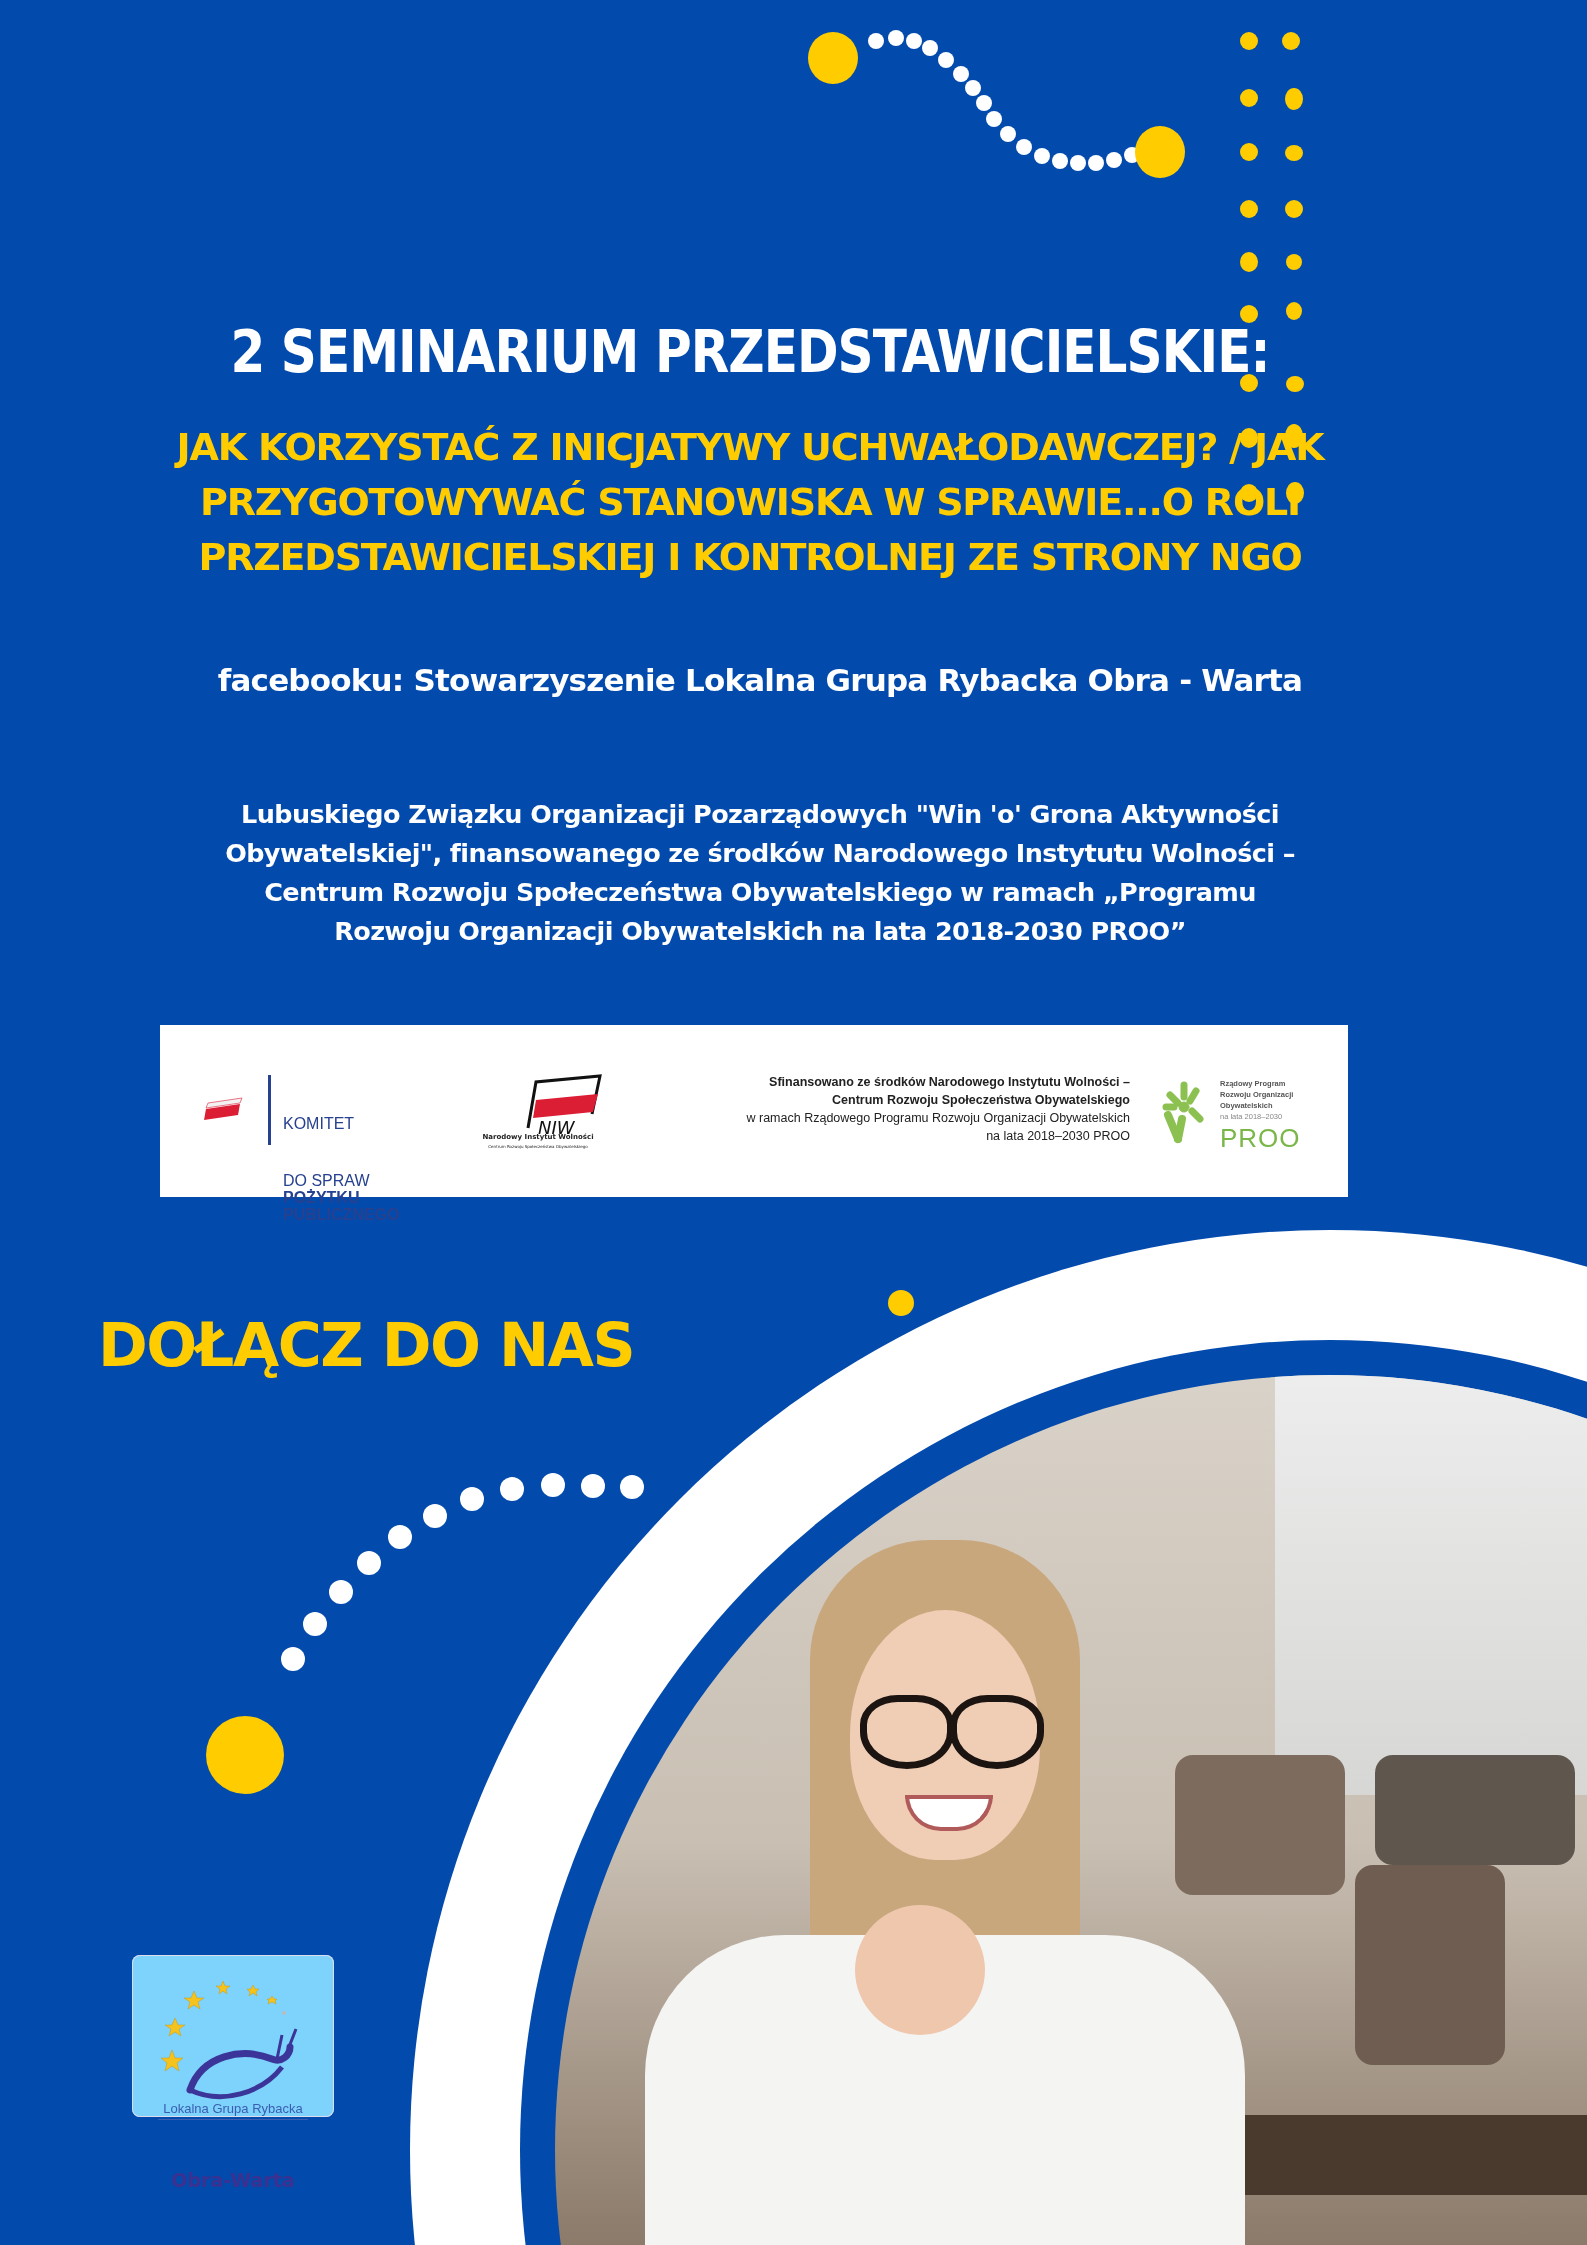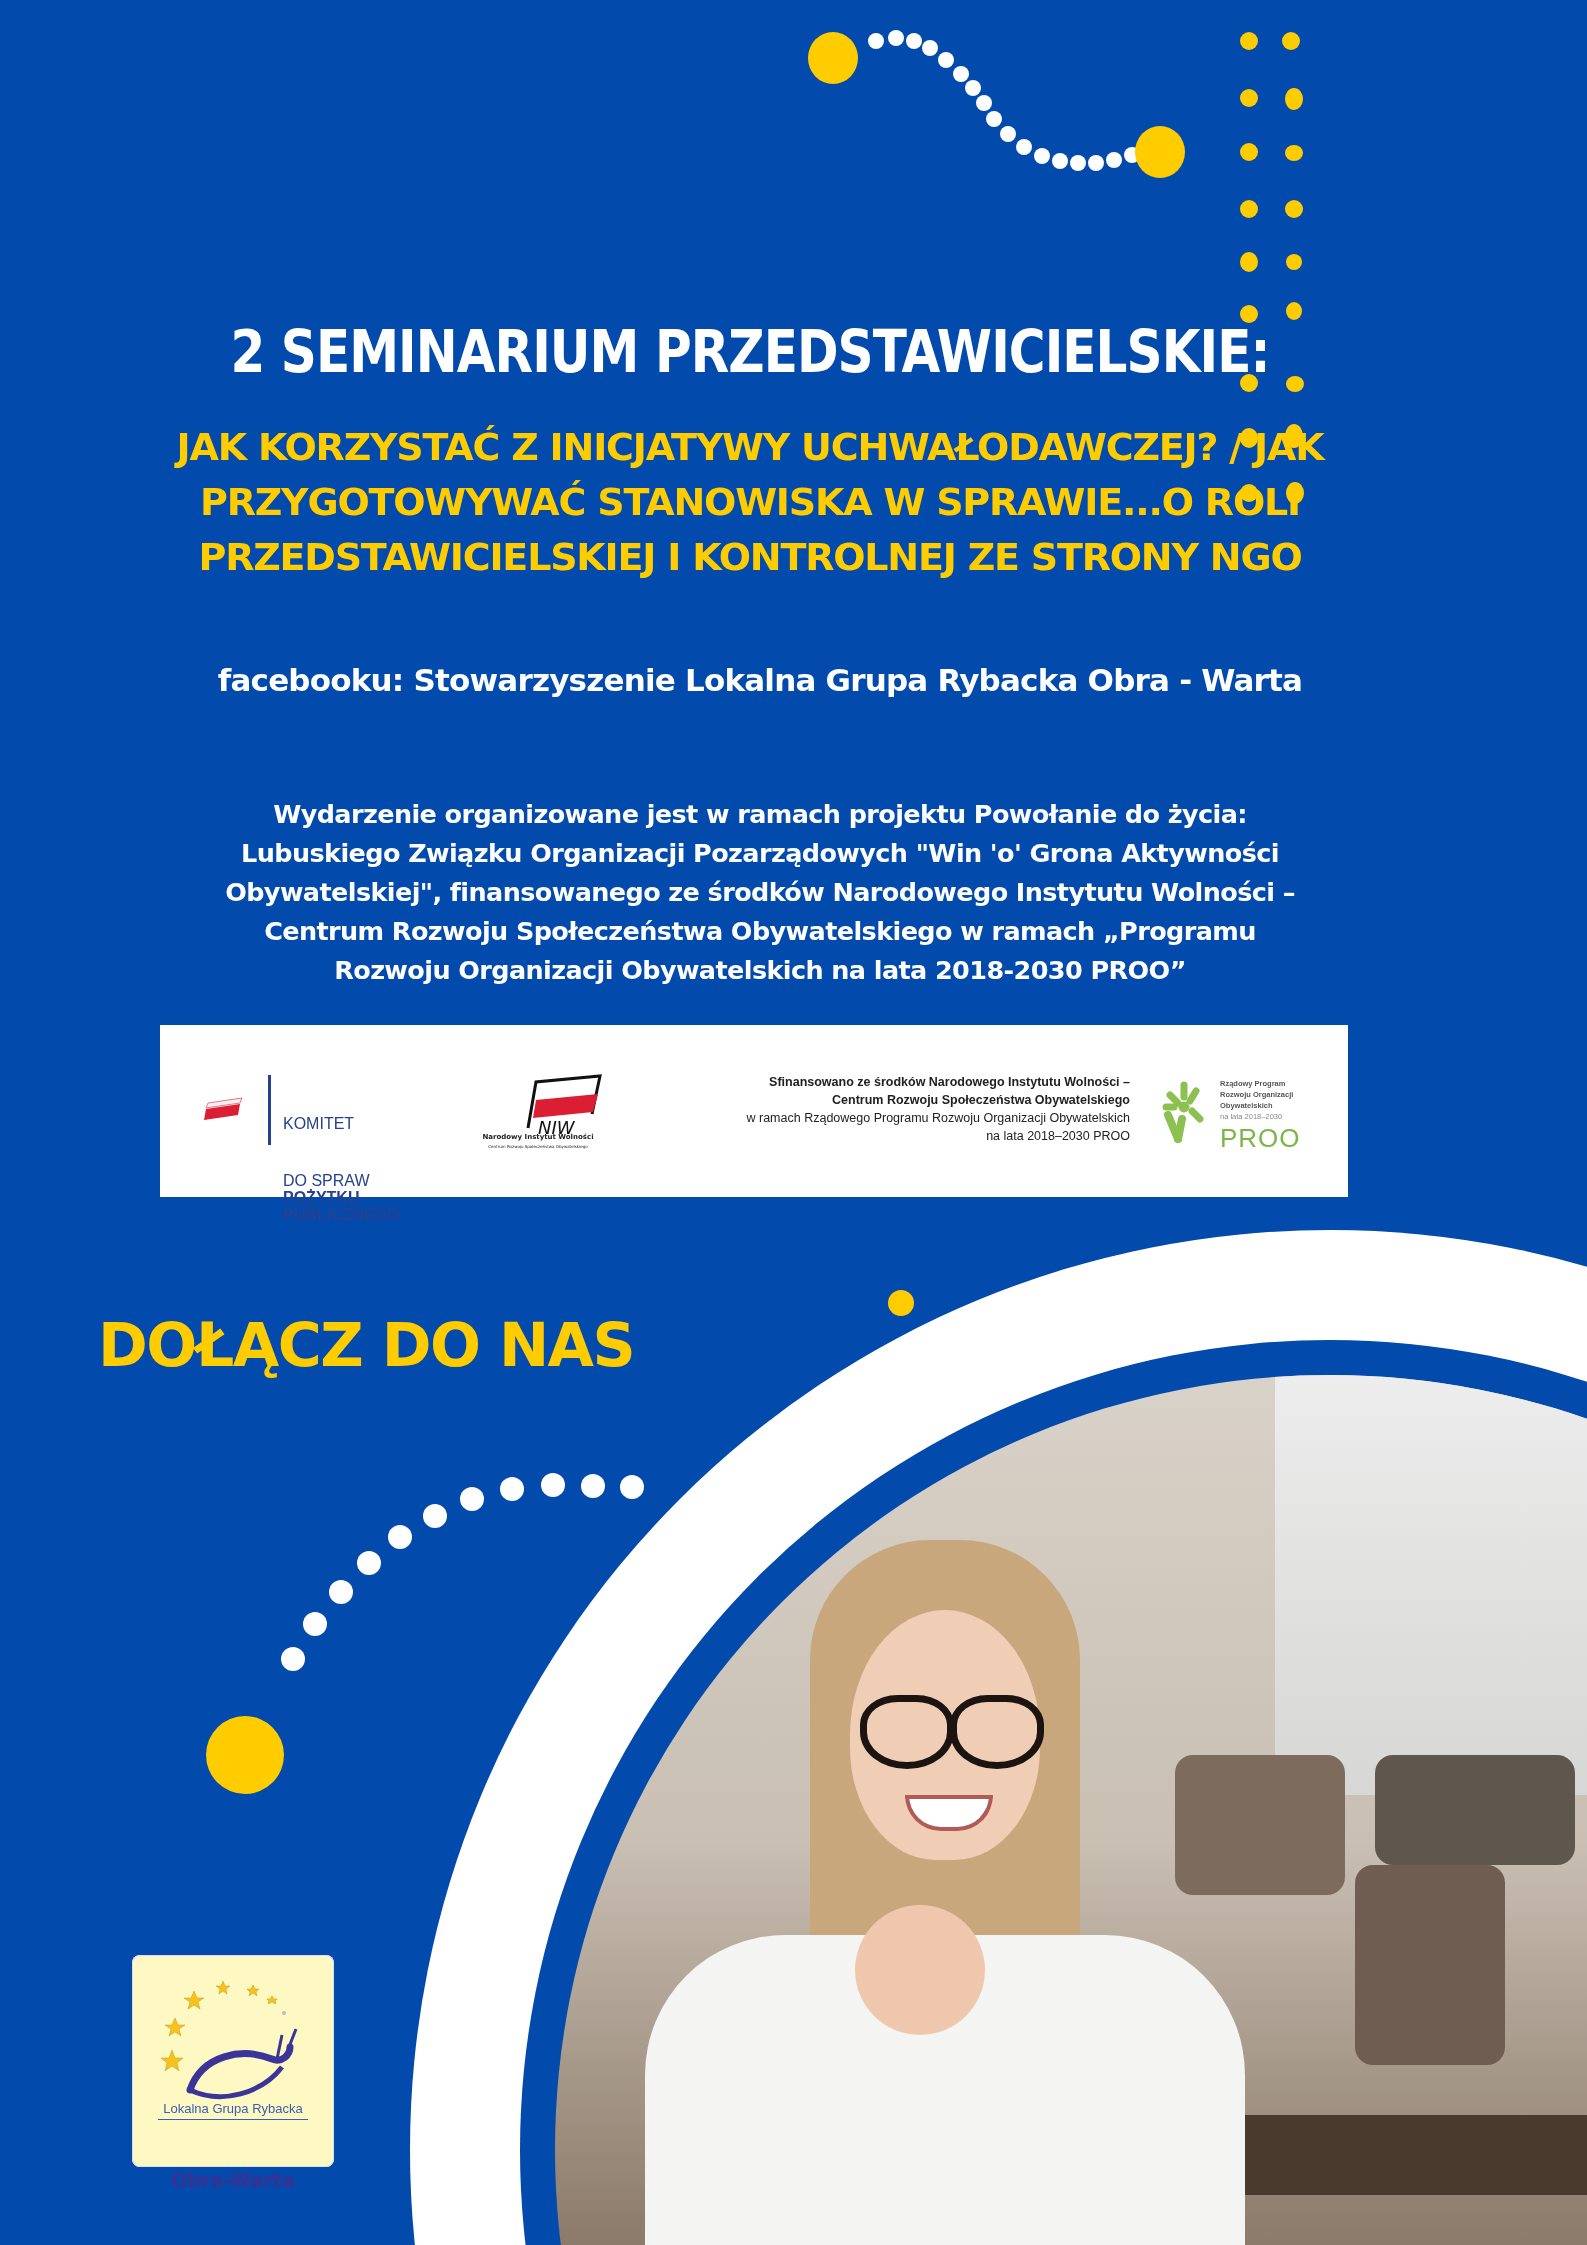--- a/index.html
+++ b/index.html
@@ -77,21 +77,21 @@
   .photo .chair3 { position: absolute; left: 820px; top: 380px; width: 200px; height: 110px; border-radius: 18px; background: #5f574e; }
   .photo .hair { position: absolute; left: 255px; top: 165px; width: 270px; height: 600px; border-radius: 120px 120px 40px 40px; background: #c9a77c; }
   .photo .face { position: absolute; left: 295px; top: 235px; width: 190px; height: 250px; border-radius: 50% 50% 45% 45%; background: #f0cdb5; }
   .photo .glasses-l { position: absolute; left: 305px; top: 320px; width: 80px; height: 60px; border: 7px solid #1c1410; border-radius: 40% 40% 50% 50%; }
   .photo .glasses-r { position: absolute; left: 395px; top: 320px; width: 80px; height: 60px; border: 7px solid #1c1410; border-radius: 40% 40% 50% 50%; }
   .photo .smile { position: absolute; left: 350px; top: 420px; width: 80px; height: 28px; border-radius: 0 0 40px 40px; background: #fff; border: 4px solid #b05a5a; }
   .photo .shirt { position: absolute; left: 90px; top: 560px; width: 600px; height: 700px; border-radius: 140px 140px 0 0; background: #f4f4f2; }
   .photo .hands { position: absolute; left: 300px; top: 530px; width: 130px; height: 130px; border-radius: 50%; background: #efc7ad; }
 
   .lgr {
-    left: 132px; top: 1955px; width: 202px; height: 212px; background: #fef9c3; border-radius: 8px;
+    left: 132px; top: 1955px; width: 202px; height: 162px; background: #7dd3fc; border-radius: 8px;
     box-shadow: 0 0 0 1px #dcdcec inset;
   }
   .lgr-name1 { left: 0; width: 202px; top: 146px; text-align: center; color: #3b5db0; font-size: 13px; font-family: "Liberation Sans", sans-serif; }
   .lgr-line { left: 26px; width: 150px; top: 164px; height: 1px; background: #3b5db0; }
   .lgr-name2 { left: 0; width: 202px; top: 167px; text-align: center; color: #3a3190; font-size: 19px; font-weight: bold; font-family: "DejaVu Sans", sans-serif; margin-top: 47px; }
 </style>
 </head>
 <body>
 
 <div>
@@ -143,21 +143,20 @@
   <span>JAK KORZYSTAĆ Z INICJATYWY UCHWAŁODAWCZEJ? / JAK</span>
   <span>PRZYGOTOWYWAĆ STANOWISKA W SPRAWIE...O ROLI</span>
   <span>PRZEDSTAWICIELSKIEJ I KONTROLNEJ ZE STRONY NGO</span>
 </div>
 
 <div class="abs info">
   <span>facebooku: Stowarzyszenie Lokalna Grupa Rybacka Obra - Warta</span>
 </div>
 
 <div class="abs desc">
-  <span>Wydarzenie organizowane jest w ramach projektu Powołanie do życia:</span>
   <span>Lubuskiego Związku Organizacji Pozarządowych "Win 'o' Grona Aktywności</span>
   <span>Obywatelskiej", finansowanego ze środków  Narodowego Instytutu Wolności –</span>
   <span>Centrum Rozwoju Społeczeństwa Obywatelskiego w ramach „Programu</span>
   <span>Rozwoju Organizacji Obywatelskich na lata 2018-2030 PROO”</span>
 </div>
 
 <div class="abs logos">
   <svg class="abs kpp-flag" viewBox="0 0 46 26">
     <path d="M6 8 L40 3 L38 8 L4 13 Z" fill="#f2f2f2" stroke="#dc1e35" stroke-width="0.6"></path>
     <path d="M4 14 L38 9 L36 20 L2 25 Z" fill="#dc1e35"></path>

